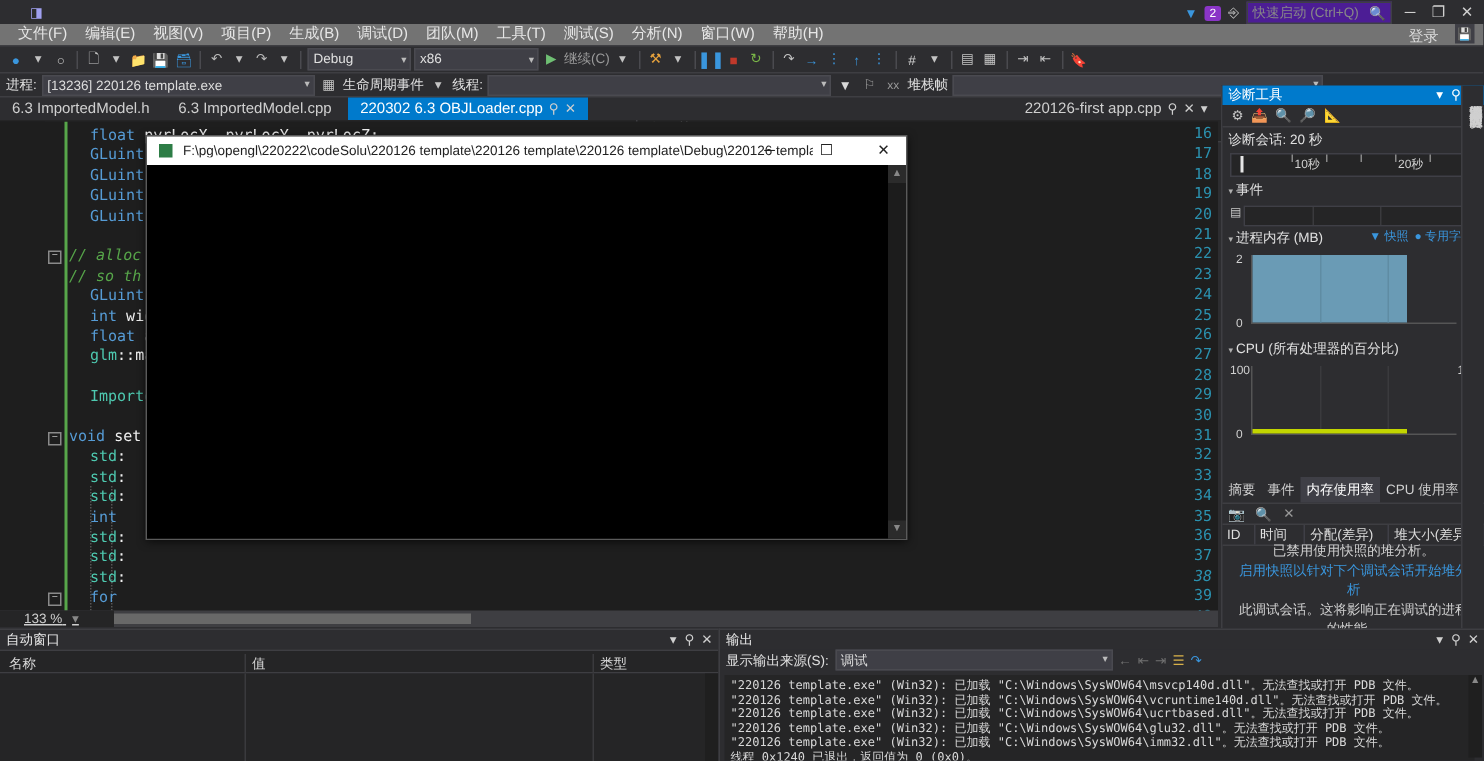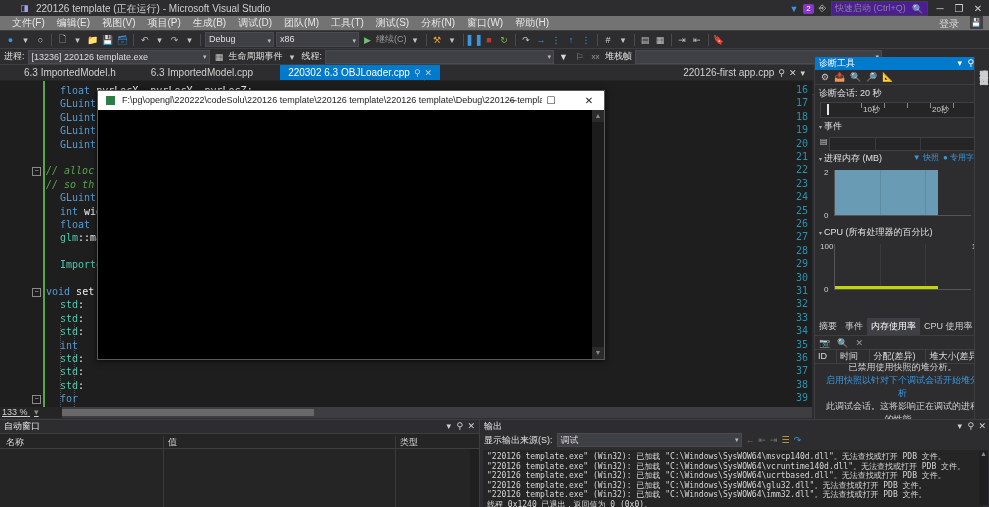--- a/index.html
+++ b/index.html
@@ -32,41 +32,41 @@
   .tcombo .cv{position:absolute;right:2px;top:1px;font-size:7px;color:#bbb;}
   .greenplay{color:#6fbf73;font-size:9px;}
   
   #dbgbar{height:15px;background:#2d2d30;border-top:1px solid #3e3e42;padding-left:4px;gap:3px;font-size:9px;}
   .dlabel{color:#e0e0e0;font-size:9px;}
   .dcombo{height:12px;background:#3f3f46;border:1px solid #4a4a50;color:#ddd;font-size:9px;
           padding:0 12px 0 3px;line-height:12px;position:relative;}
   .dcombo .cv{position:absolute;right:2px;top:0px;font-size:7px;color:#bbb;}
   
   #tabstrip{height:15px;background:#2d2d30;border-top:1px solid #3e3e42;position:relative;}
-  .tab{height:27px;line-height:15px;font-size:10px;color:#d0d0d0;padding:0 8px;display:inline-block;margin-left:16px;}
+  .tab{height:27px;line-height:15px;font-size:10px;color:#d0d0d0;padding:0 8px;display:inline-block;}
   .tab.active{background:#007acc;color:#fff;}
   .tab.rightdoc{position:absolute;right:176px;top:0;}
   .tabclose{font-size:9px;color:#cfcfcf;margin-left:4px;}
   
   #navbar{height:14px;background:#252526;border-bottom:1px solid #3e3e42;position:relative;}
   .navcombo{height:13px;line-height:13px;font-size:10px;color:#d4d4d4;padding-left:4px;position:relative;}
   
   #editor{position:absolute;left:0;top:81px;width:812px;height:337px;background:#1e1e1e;overflow:hidden;}
   .codeline{height:13.4px;line-height:13.4px;white-space:pre;font-family:"DejaVu Sans Mono","Liberation Mono",monospace;font-size:10px;}
   .gutterbar{position:absolute;left:0;top:0;width:30px;height:100%;background:#1e1e1e;}
   .lnum{position:absolute;right:4px;color:#2b91af;font-size:10px;font-family:"DejaVu Sans Mono",monospace;}
   .changebar{position:absolute;left:43px;width:2px;background:#57a64a;}
   #code{position:absolute;left:46px;top:0;}
   .kw{color:#569cd6;} .ty{color:#4ec9b0;} .cm{color:#57a64a;font-style:italic;}
   .foldbox{position:absolute;left:32px;width:7px;height:7px;border:1px solid #8a8a8a;color:#c0c0c0;
            font-size:7px;line-height:6px;text-align:center;}
   .indentguide{position:absolute;width:1px;border-left:1px dotted #555;}
   #hscroll{position:absolute;left:0;bottom:0;width:812px;height:11px;background:#3e3e42;}
   #hscroll .thumb{position:absolute;left:14px;top:2px;width:300px;height:7px;background:#686868;}
-  #zoombar{position:absolute;left:0;bottom:0;width:60px;height:11px;background:#252526;color:#cfcfcf;font-size:9px;line-height:11px;padding-left:2px;text-decoration:underline;}
+  #zoombar{position:absolute;left:0;bottom:0;width:60px;height:11px;background:#252526;color:#cfcfcf;font-size:9px;line-height:11px;padding-left:16px;text-decoration:underline;}
   
   #console{position:absolute;left:97px;top:90px;width:506px;height:268px;background:#000;
            border:1px solid #5a5a5a;box-shadow:0 1px 6px rgba(0,0,0,.7);}
   #consoletitle{height:19px;background:#fff;position:relative;}
   #consoletitle .ct-text{position:absolute;left:24px;top:4px;font-size:9px;color:#222;
                          white-space:nowrap;overflow:hidden;width:420px;}
   #consoletitle .cicon{position:absolute;left:8px;top:5px;width:9px;height:9px;background:#2d7d46;}
   .cbtn{position:absolute;top:0;width:26px;height:19px;line-height:19px;text-align:center;color:#222;font-size:10px;}
   #consolebody{position:absolute;left:0;top:19px;width:494px;height:249px;background:#000;}
   #consolescroll{position:absolute;right:0;top:19px;width:12px;height:249px;background:#1c1c1c;}
@@ -118,21 +118,20 @@
            font-family:"DejaVu Sans Mono","Liberation Mono",monospace;font-size:8px;color:#d8d8d8;
            overflow:hidden;line-height:9.5px;padding-top:2px;}
   #outtext div{white-space:nowrap;padding-left:4px;}
   .outscroll{position:absolute;right:2px;top:30px;width:9px;height:55px;background:#1f1f1f;}
 </style>
 </head>
 <body>
 
 <div id="titlebar">
   <span class="vslogo">◨</span>
-  <span class="tb-title">220126 template (正在运行) - Microsoft Visual Studio</span>
   <div id="tb-right">
     <span style="color:#3a96dd;font-size:9px;">▼</span>
     <span class="badge">2</span>
     <span style="color:#c8c8c8;font-size:9px;">⎆</span>
     <span class="qsbox">
       <span>快速启动 (Ctrl+Q)</span>
       <span class="mag">🔍</span>
     </span>
     <span class="wbtn">─</span>
     <span class="wbtn">❐</span>
@@ -273,21 +272,21 @@
       <div class="lnum" style="top: 163.8px;">28</div>
       <div class="lnum" style="top: 177.2px;">29</div>
       <div class="lnum" style="top: 190.6px;">30</div>
       <div class="lnum" style="top: 204px;">31</div>
       <div class="lnum" style="top: 217.4px; text-align: right;">32</div>
       <div class="lnum" style="top: 230.8px;">33</div>
       <div class="lnum" style="top: 244.2px;">34</div>
       <div class="lnum" style="top: 257.6px;">35</div>
       <div class="lnum" style="top: 271px;">36</div>
       <div class="lnum" style="top: 284.4px;">37</div>
-      <div class="lnum" style="top: 297.8px;">38</div>
+      <div class="lnum" style="top: 297.8px; font-style: italic;">38</div>
       <div class="lnum" style="top: 311.2px;">39</div>
       <div class="lnum" style="top: 324.6px;">40</div>
     </div>
   <div id="code">
       <div class="codeline" style="position: absolute; top: 3px; left: 14px;"><span class="kw">float</span> pyrLocX, pyrLocY, pyrLocZ;</div>
       <div class="codeline" style="position: absolute; top: 16.4px; left: 14px;"><span class="kw">GLuint</span> s</div>
       <div class="codeline" style="position: absolute; top: 29.8px; left: 14px;"><span class="kw">GLuint</span> t</div>
       <div class="codeline" style="position: absolute; top: 43.2px; left: 14px;"><span class="kw">GLuint</span> v</div>
       <div class="codeline" style="position: absolute; top: 56.6px; left: 14px;"><span class="kw">GLuint</span> b</div>
       <div class="codeline" style="position: absolute; top: 70px; left: 0px;"></div>

